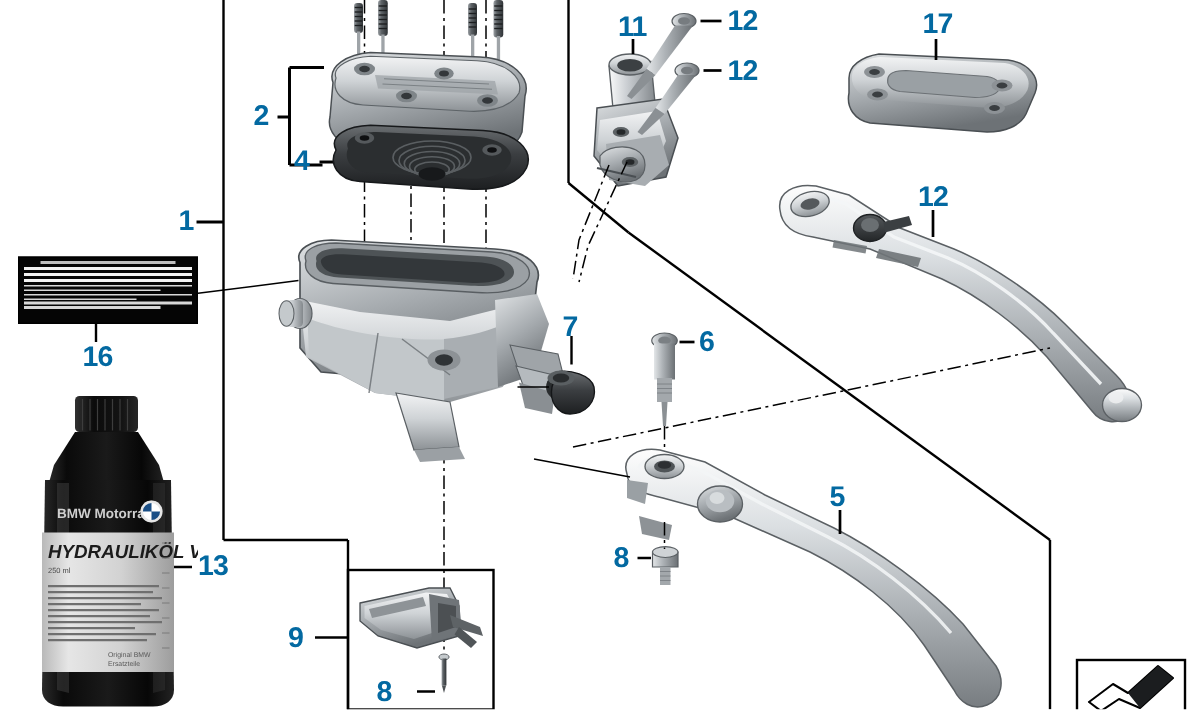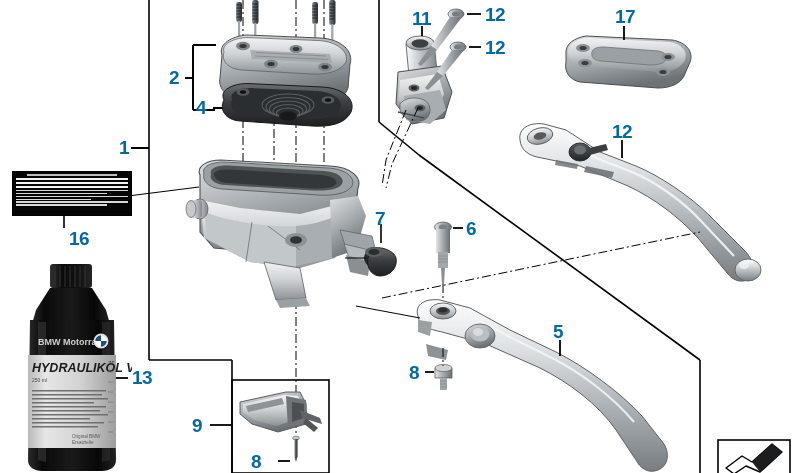--- a/index.html
+++ b/index.html
@@ -559,15 +559,15 @@
 <div class="callout" style="left:375px;top:209px;">7</div>
 <div class="callout" style="left:409px;top:363px;">8</div>
 <div class="callout" style="left:192px;top:416px;">9</div>
 <div class="callout" style="left:251px;top:452px;">8</div>
 <div class="callout" style="left:412px;top:9px;">11</div>
 <div class="callout" style="left:485px;top:5px;">12</div>
 <div class="callout" style="left:485px;top:38px;">12</div>
 <div class="callout" style="left:132px;top:368px;">13</div>
 <div class="callout" style="left:612px;top:122px;">12</div>
 <div class="callout" style="left:615px;top:7px;">17</div>
-<div class="callout" style="left:69px;top:229px;">16</div>
+<div class="callout" style="left:55px;top:229px;">16</div>
 
 </div>
 
 </body></html>

